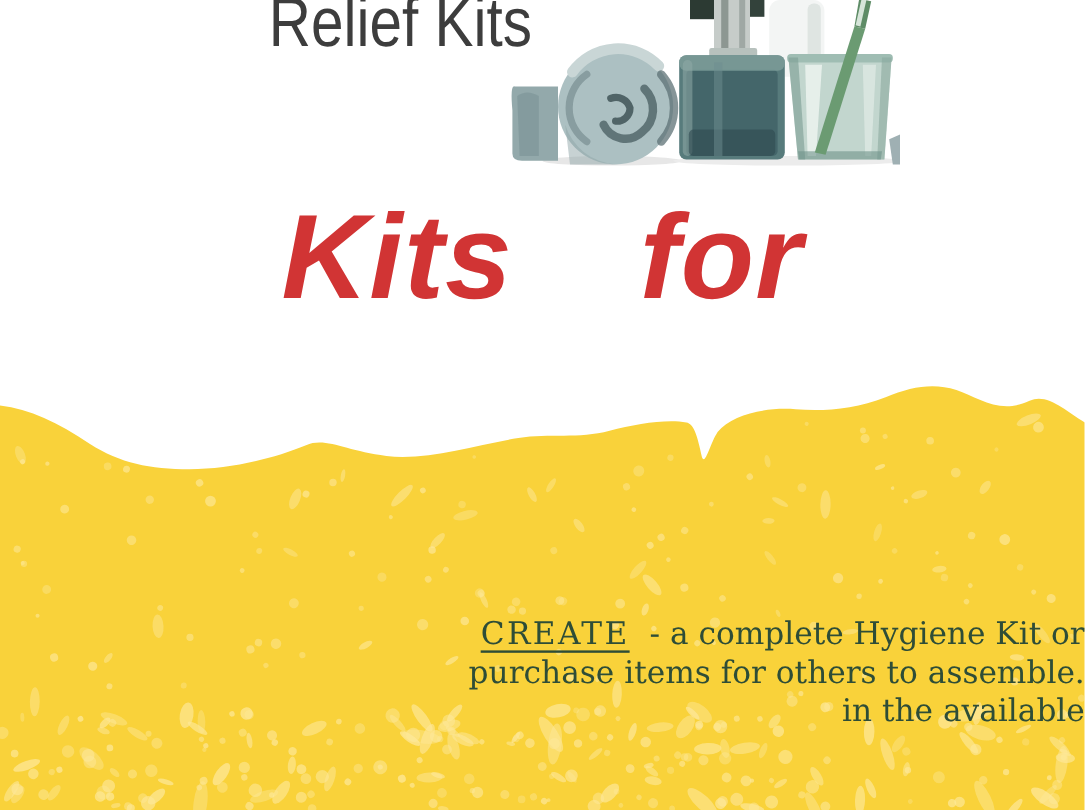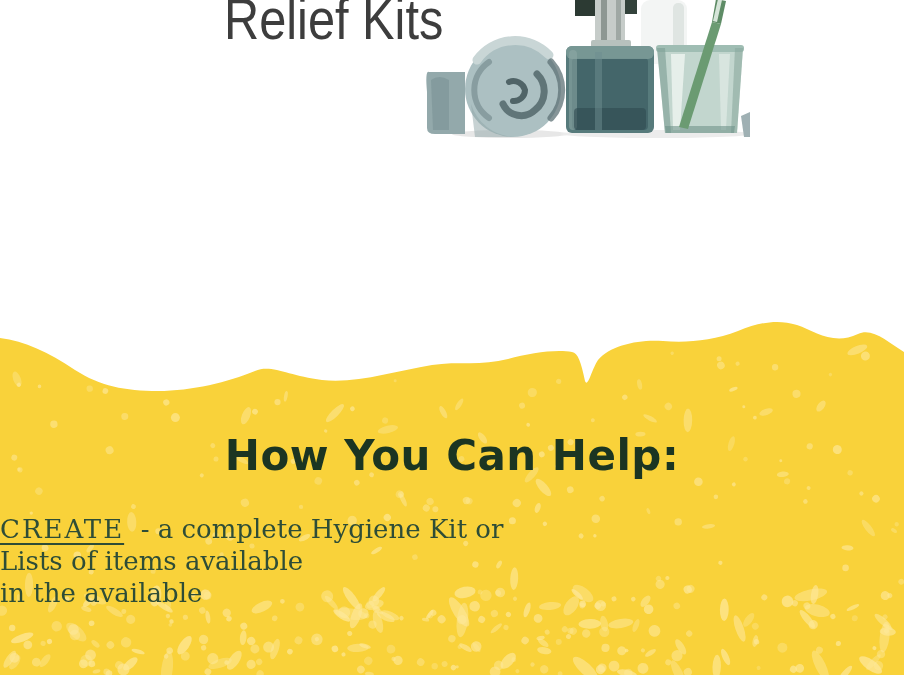--- a/index.html
+++ b/index.html
@@ -29,21 +29,21 @@
   .title-line2 { font-size:110px; line-height:100px; letter-spacing:2px; margin-top:-6px; white-space:pre; }
   .help-heading {
     position:absolute; left:0; right:0; top:433px; z-index:3;
     text-align:center;
     font-family:"DejaVu Sans", sans-serif; font-weight:bold;
     font-size:42px; line-height:46px; color:var(--heading-green);
     letter-spacing:0.5px;
   }
   .body-text {
     position:absolute; left:0; right:0; top:513px; z-index:3;
-    text-align:left;
+    text-align:right;
     font-family:"DejaVu Serif", serif;
     font-size:26px; line-height:32px; color:var(--body-green);
   }
   .body-line { white-space:pre-wrap; }
   .emphasis {
     text-decoration:underline; text-underline-offset:5px;
     text-decoration-thickness:2px; letter-spacing:2px;
   }
 </style>
 </head>
@@ -510,23 +510,23 @@
     <g>
       <path d="M254,127 L263,129 L296,24 L287,22 Z" fill="#6b9b72"></path>
       <path d="M287,22 L296,24 L301,1 L291,-1 Z" fill="#5e8c66"></path>
       <path d="M288,21 L292,22 L297,0 L293,-1 Z" fill="#e3eee5" opacity="0.9"></path>
     </g>
 
     <path d="M316,116 L325,112 L325,137 L319,137 Z" fill="#9fb0b3"></path>
   </svg>
 
   <div class="main-title">
+    <div class="title-line1">Kits  for</div>
   </div>
 
-  <div class="help-heading">How You Can Help:</div>
 
   <div class="body-text">
     <div class="body-line"><span class="emphasis">CREATE</span><span>  - a complete Hygiene Kit or</span></div>
-    <div class="body-line">Lists of items available</div>
+    <div class="body-line">purchase items for others to assemble.</div>
     <div class="body-line">in the available</div>
   </div>
 
 </div>
 
 </body></html>

